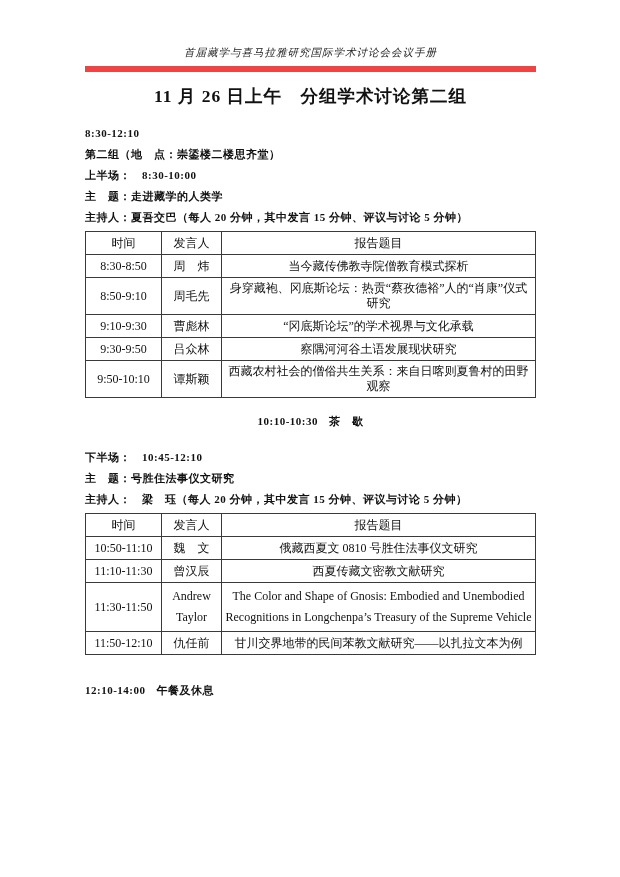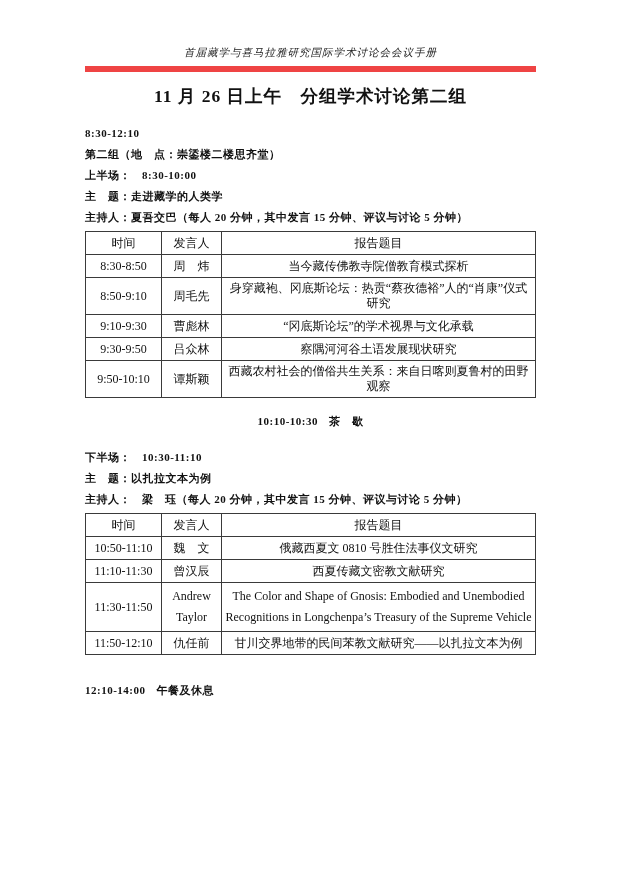--- a/index.html
+++ b/index.html
@@ -120,22 +120,22 @@
           <td>9:50-10:10</td>
           <td>谭斯颖</td>
           <td>西藏农村社会的僧俗共生关系：来自日喀则夏鲁村的田野观察</td>
         </tr>
       </tbody>
     </table>
 
     <p class="meta-line break-line"><span>10:10-10:30</span><span class="gap">茶　歇</span></p>
 
     <div class="meta half-block">
-      <p class="meta-line"><span>下半场：</span><span class="gap">10:30-11:10</span></p>
-      <p class="meta-line"><span>主　题：</span><span>以扎拉文本为例</span></p>
+      <p class="meta-line"><span>下半场：</span><span class="gap">10:45-12:10</span></p>
+      <p class="meta-line"><span>主　题：</span><span>号胜住法事仪文研究</span></p>
       <p class="meta-line"><span>主持人：</span><span class="gap">梁　珏（每人 20 分钟，其中发言 15 分钟、评议与讨论 5 分钟）</span></p>
     </div>
 
     <table class="schedule">
       <colgroup>
           <col class="c1">
           <col class="c2">
           <col class="c3">
         </colgroup>
       <thead>

